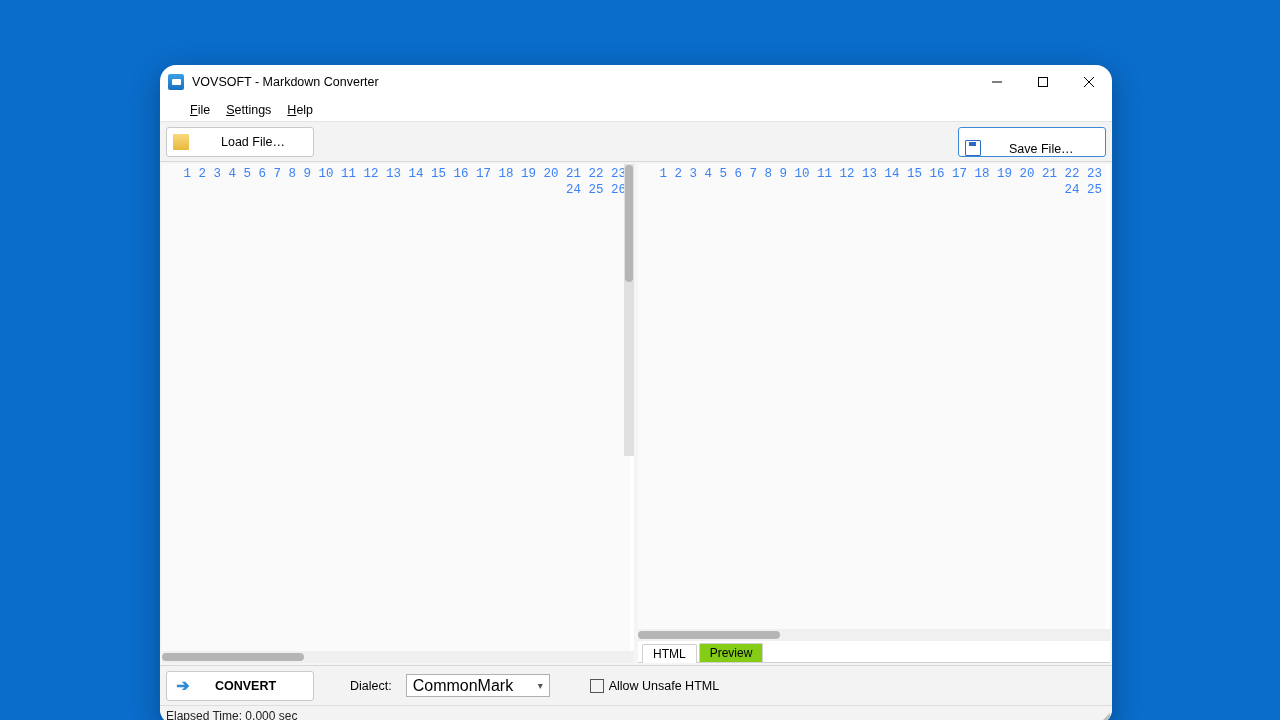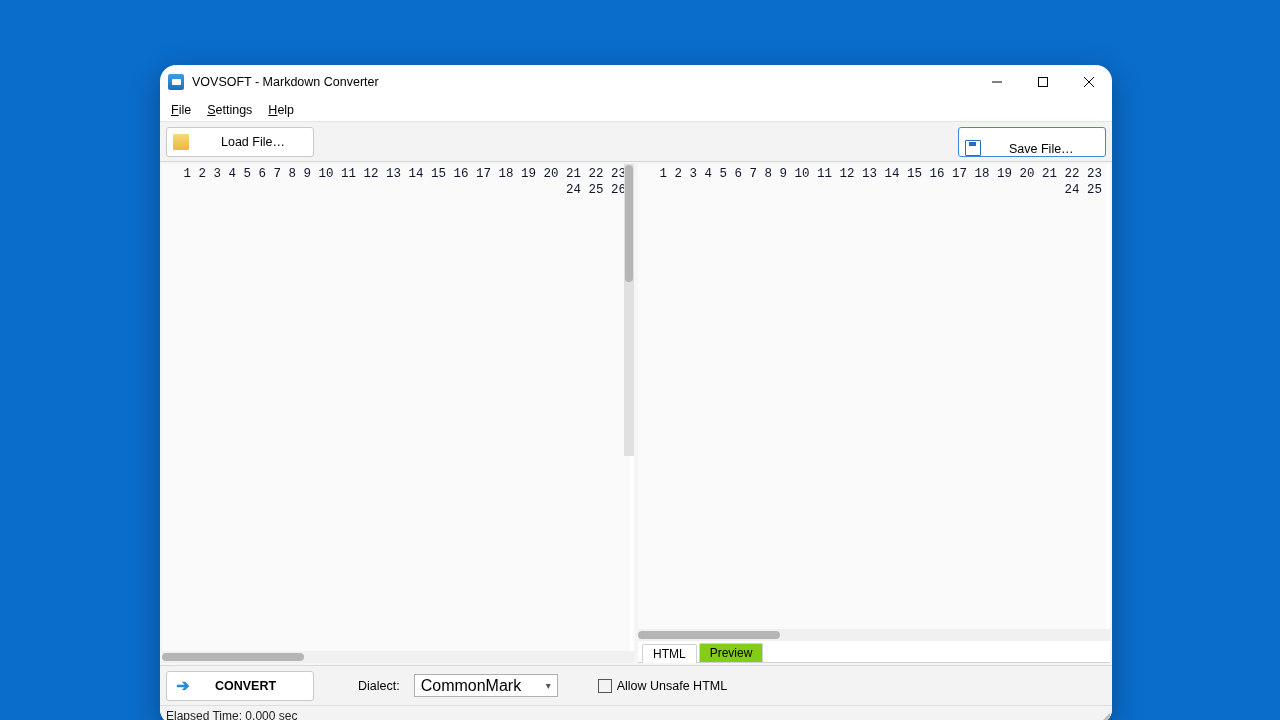--- a/index.html
+++ b/index.html
@@ -41,21 +41,21 @@
   }
   .app-icon::after{content:"";width:9px;height:6px;background:#fff;border-radius:1px;}
   .title-text { font-size: 12.5px; color:#000; }
   .win-controls { margin-left:auto; display:flex; }
   .win-btn { width:46px; height:33px; display:flex; align-items:center; justify-content:center; }
   .win-btn svg { width:10px; height:10px; stroke:#000; stroke-width:1; fill:none; }
   .menubar {
     height: 24px;
     display:flex;
     align-items:center;
-    padding: 0 4px;
+    padding: 0 23px;
     font-size:12.5px;
     gap: 2px;
     border-bottom: 1px solid #e4e4e4;
   }
   .menu-item { padding: 2px 7px; }
   .menu-item u { text-decoration: underline; }
   .toolbar {
     height: 40px;
     background:#f3f3f3;
     border-bottom:1px solid #d8d8d8;
@@ -106,21 +106,21 @@
     position:relative;
     font-family: "Courier New", monospace;
     font-size: 12.5px;
     line-height: 16px;
     display:flex;
   }
   .gutter {
     background:#fafafa;
     text-align:right;
     padding: 2px 4px 2px 0;
-    color:#0f172a;
+    color:#3b82f6;
     user-select:none;
     min-width: 30px;
   }
   .code {
     padding: 2px 0 2px 4px;
     white-space: pre;
     overflow:hidden;
     flex:1;
     color:#000;
   }
@@ -162,21 +162,21 @@
     gap: 14px;
     font-size:12.5px;
   }
   .convert-btn {
     width:148px; height:30px;
     background:#fff;border:1px solid #c9c9c9;border-radius:3px;
     display:flex;align-items:center;padding:0 8px;
     font-weight:bold;
   }
   .arrow-icon{width:16px;height:16px;margin-right:24px;display:flex;align-items:center;justify-content:center;color:#2a8ad4;font-weight:bold;font-size:16px;}
-  .dialect-label{margin-left:30px;text-align:center;}
+  .dialect-label{margin-left:22px;text-align:center;}
   .select {
     width:144px;height:23px;border:1px solid #b0b0b0;
     display:flex;align-items:center;padding:0 6px;font-size:16px;
     background:#fff;position:relative;
   }
   .select::after{content:"▾";position:absolute;right:6px;color:#555;font-size:10px;}
   .checkbox{width:14px;height:14px;border:1px solid #555;margin-right:5px;display:inline-block;vertical-align:middle;}
   .statusbar{
     height:20px;background:#f3f3f3;border-top:1px solid #ddd;
     font-size:12px;display:flex;align-items:center;padding:0 6px;color:#222;

